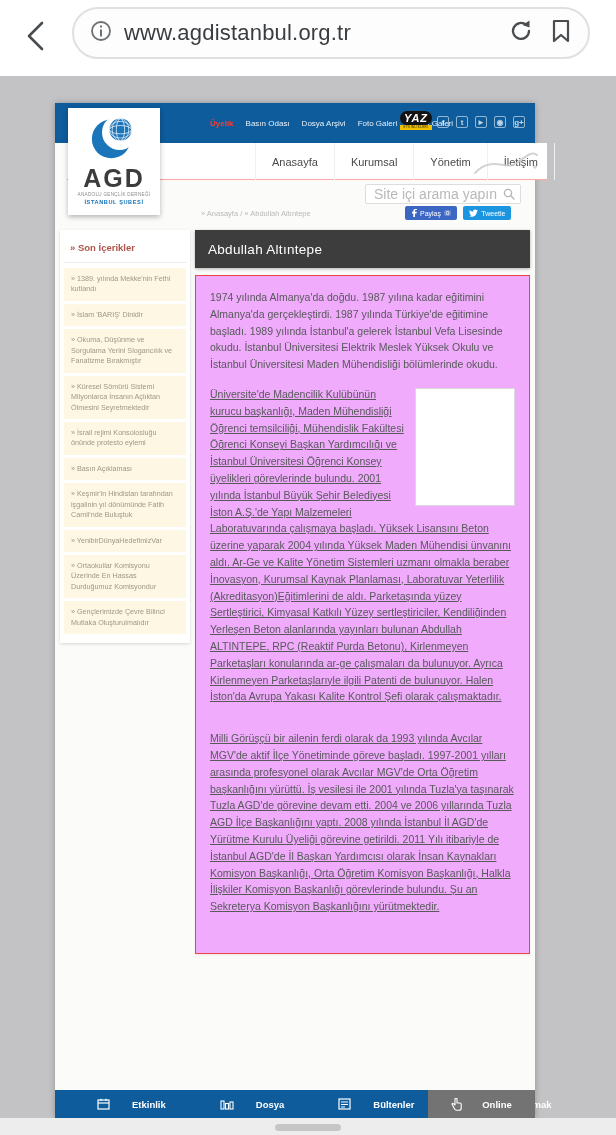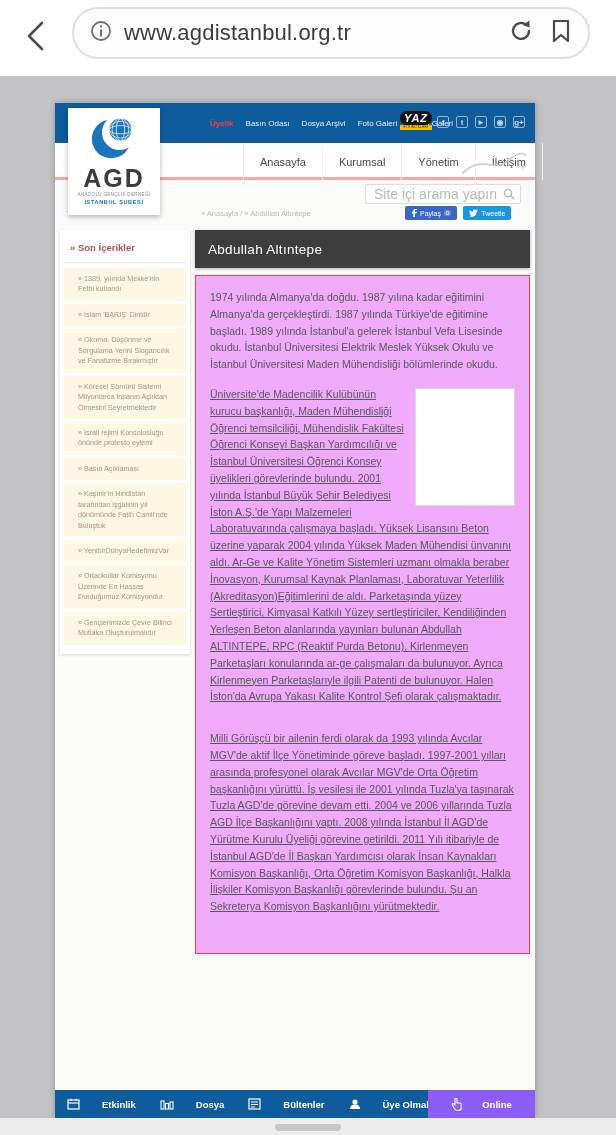--- a/index.html
+++ b/index.html
@@ -26,21 +26,21 @@
   .site-topbar { position:absolute; left:0; top:0; width:480px; height:40px; background:#0e5c9b; }
   .top-links { position:absolute; left:155px; top:0; height:40px; display:flex; align-items:center; gap:12px; }
   .top-link { font-size:8px; color:#e8f0f8; white-space:nowrap;text-align:center; }
   .top-link.hot { color:#ff3b30; font-weight:bold; }
   .yaz { position:absolute; left:345px; top:8px; width:32px; text-align:center; }
   .yaz .yaz-top { background:#121212; color:#fff; font-weight:bold; font-style:italic; font-size:11px; line-height:14px; letter-spacing:1px;border-radius:7px; }
   .yaz .yaz-bottom { background:#f2c200; color:#111; font-size:3px; line-height:5px; letter-spacing:.4px; }
   .social-row { position:absolute; left:382px; top:13px; display:flex; gap:7px; }
   .soc { width:12px; height:12px; border:1px solid rgba(255,255,255,.55); border-radius:2px; color:rgba(255,255,255,.75); font-size:8px; font-weight:bold; display:flex; align-items:center; justify-content:center; }
 
-  .site-nav { position:absolute; left:0; top:40px; width:480px; height:37px; background:#ffffff; border-bottom:3px solid #fca5a5; }
+  .site-nav { position:absolute; left:12px; top:40px; width:480px; height:37px; background:#ffffff; border-bottom:1px solid #fca5a5; }
   .nav-items { position:absolute; left:188px; top:0; height:37px; display:flex; }
   .nav-item { padding:0 16px; font-size:11px; color:#4a4a4a; display:flex; align-items:center; border-left:1px solid #efefef; white-space:nowrap; }
   .nav-item:last-child { border-right:1px solid #efefef; }
   .swoosh { position:absolute; right:4px; top:2px; opacity:.8; }
 
   .logo-card { position:absolute; left:13px; top:5px; width:92px; height:107px; background:#fff; box-shadow:0 2px 5px rgba(0,0,0,.28); z-index:5; text-align:center; padding-top:6px; }
   .logo-acronym { font-size:25px; font-weight:bold; color:#3c3c3c; letter-spacing:2px; line-height:24px; }
   .logo-name { font-size:4.6px; color:#8a8a8a; letter-spacing:.3px; margin-top:2px; }
   .logo-branch { font-size:5.6px; color:#1173b9; font-weight:bold; letter-spacing:.6px; margin-top:2px; }
 
@@ -53,36 +53,36 @@
 
   .share-row { position:absolute; left:350px; top:103px; display:flex; gap:6px; }
   .btn-share { height:14px; border-radius:2px; color:#fff; font-size:7px; display:flex; align-items:center; padding:0 6px; gap:3px; white-space:nowrap; }
   .btn-fb { background:#3b66c4; }
   .btn-fb .cnt { background:rgba(255,255,255,.25); border-radius:2px; padding:0 2px; font-size:6px; }
   .btn-tw { background:#1b95e0; }
 
   
   .sidebar { position:absolute; left:5px; top:127px; width:130px; background:#ffffff; box-shadow:0 1px 3px rgba(0,0,0,.15); padding:4px 4px 6px 4px; }
   .sidebar-title { font-size:9.5px; font-weight:bold; color:#b0544a; padding:8px 6px 9px 6px; border-bottom:1px solid #f0e9e9; margin-bottom:5px; }
-  .side-item { background:#fdf7e3; color:#a09884; font-size:7.2px; line-height:1.45; padding:6px 14px; margin-bottom:3px; cursor:pointer; }
+  .side-item { background:#fdf7e3; color:#a09884; font-size:7.2px; line-height:1.45; padding:6px 7px; margin-bottom:3px; cursor:pointer; }
 
   
   .article { position:absolute; left:140px; top:127px; width:335px; }
   .article-title-bar { height:38px; background:#3d3d3d; color:#fff; display:flex; align-items:center; padding-left:13px; font-size:13.5px; letter-spacing:.3px; box-shadow:0 1px 3px rgba(0,0,0,.3); }
   .article-panel { margin-top:7px; background:#f0abfc; border:1px solid #ef4444; box-shadow:0 1px 2px rgba(0,0,0,.08); padding:13px 14px; max-height:815px; overflow:hidden; }
   .article-panel p { font-size:10.5px; line-height:1.6; color:#58595b; }
   .p-gap-s { margin-bottom:13px; }
   .p-gap-l { margin-bottom:25px;text-decoration:underline; }
   .photo-box { float:right; width:100px; height:118px; border:1px solid #d9d9d9; background:#fff; margin:2px 0 8px 10px; }
 
   
   .site-footer { position:absolute; left:0; top:987px; width:480px; height:28px; background:#0e5c9b; z-index:6; display:flex; }
   .foot-blue { display:flex; width:373px; }
-  .foot-item { display:flex; align-items:center; gap:22px; color:#fff; font-size:9.5px; font-weight:bold; padding:0 12px; flex:1; justify-content:center; white-space:nowrap; }
-  .foot-online { width:107px; background:#8b5cf6; display:flex; align-items:center; justify-content:center; gap:20px; color:#fff; font-size:9.5px; font-weight:bold; }
+  .foot-item { display:flex; align-items:center; gap:22px; color:#fff; font-size:9.5px; font-weight:bold; padding:0 12px; flex:1; justify-content:center; white-space:nowrap;margin-left:30px; }
+  .foot-online { width:107px; background:#737373; display:flex; align-items:center; justify-content:center; gap:20px; color:#fff; font-size:9.5px; font-weight:bold; }
 </style>
 </head>
 <body>
 
 <div class="screen">
 
   <header class="browser-bar">
     <div class="back-btn">
       <svg width="30" height="38" viewBox="0 0 30 38">
         <polyline points="21,6 8,19 21,32" fill="none" stroke="#4a4d50" stroke-width="2.6" stroke-linecap="round" stroke-linejoin="round"></polyline>

